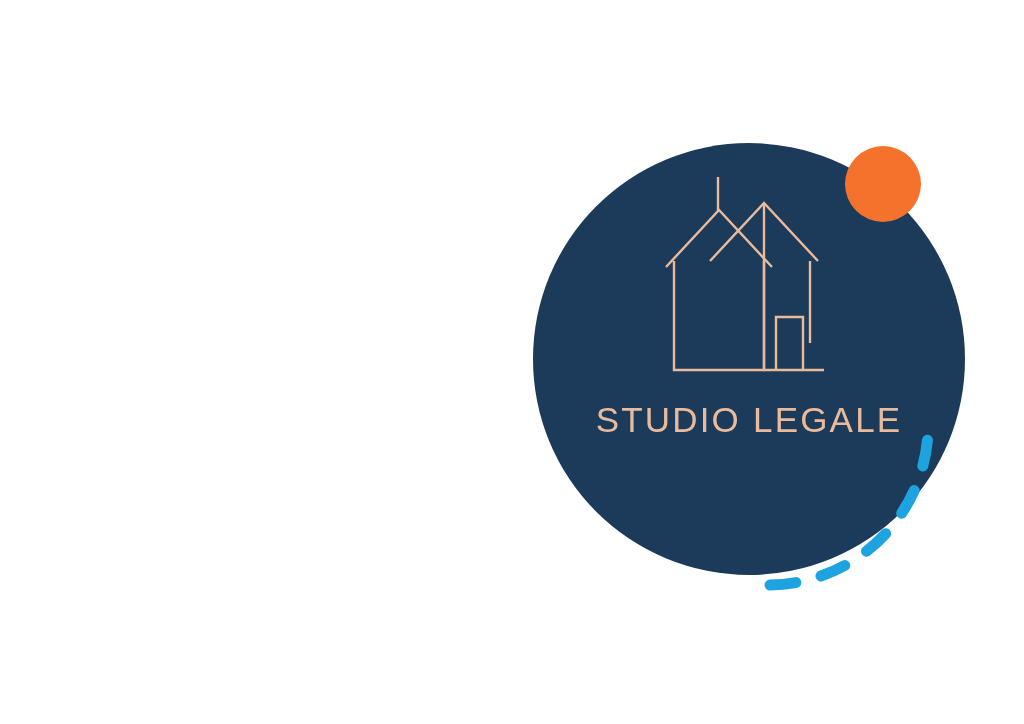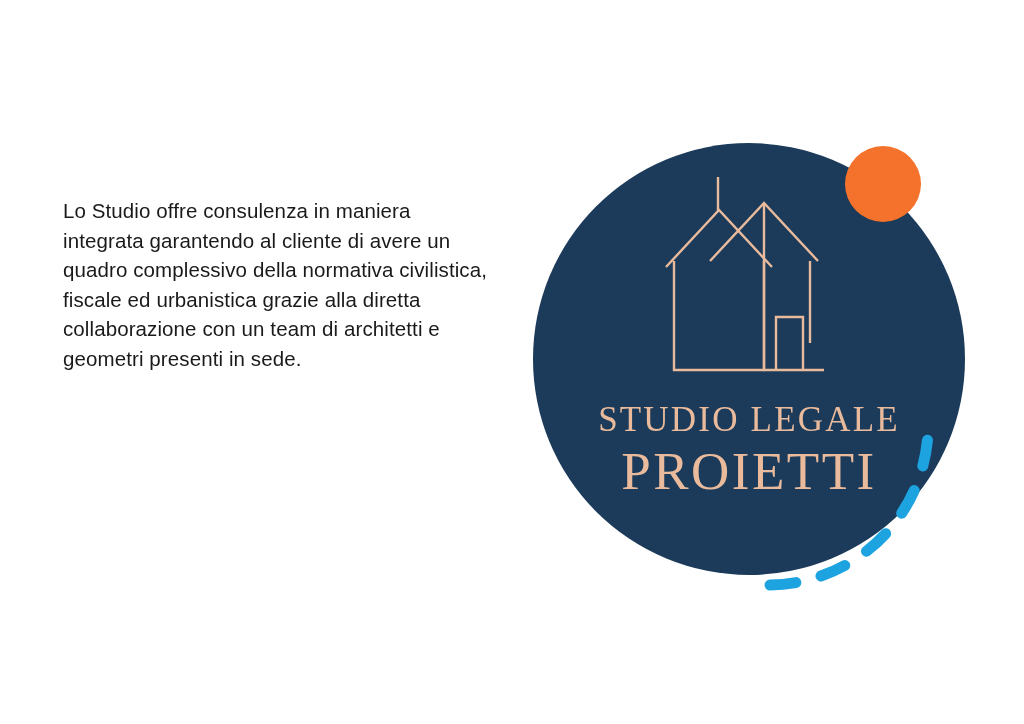--- a/index.html
+++ b/index.html
@@ -76,21 +76,21 @@
     width: 200px;
     height: 230px;
   }
   .logo-text {
     position: absolute;
     left: 13px;
     top: 270px;
     width: 432px;
     text-align: center;
     color: #e9bb9c;
-    font-family: Liberation Serif, serif;
+    font-family: Liberation Sans, sans-serif;
     font-weight: 300;
   }
   .logo-line1 {
     font-size: 35px;
     letter-spacing: 2.2px;
     line-height: 40px;
     display: block;
   }
   .logo-line2 {
     font-size: 53px;
@@ -107,21 +107,20 @@
     height: 200px;
     overflow: visible;
   }
 </style>
 </head>
 <body>
 
 <div class="slide">
 
   <div class="text-column">
-    <p class="para first">Lo Studio offre consulenza in maniera integrata garantendo al cliente di avere un quadro complessivo della normativa civilistica, fiscale ed urbanistica grazie alla diretta collaborazione con un team di architetti e geometri presenti in sede.</p>
   </div>
 
   <div class="logo-area">
 
     <div class="circle-main"></div>
     <div class="dot-orange"></div>
 
     <svg class="house-svg" viewBox="0 0 200 230">
       <g fill="none" stroke="#e9bb9c" stroke-width="2.4" stroke-linejoin="miter" stroke-linecap="butt">
 
@@ -134,21 +133,20 @@
         <path d="M162 96 L162 178"></path>
 
         <path d="M116 205 L176 205"></path>
 
         <path d="M128 205 L128 152 L155 152 L155 205"></path>
       </g>
     </svg>
 
     <div class="logo-text">
       <span class="logo-line1">STUDIO LEGALE</span>
-      <span class="logo-line2">PROIETTI</span>
     </div>
 
     <svg class="dashes-svg" viewBox="0 0 240 200">
       <path d="M20 175 A 160 160 0 0 0 178 22" fill="none" stroke="#1ca3e0" stroke-width="11" stroke-linecap="round" stroke-dasharray="26 26"></path>
     </svg>
 
   </div>
 
 </div>
 

